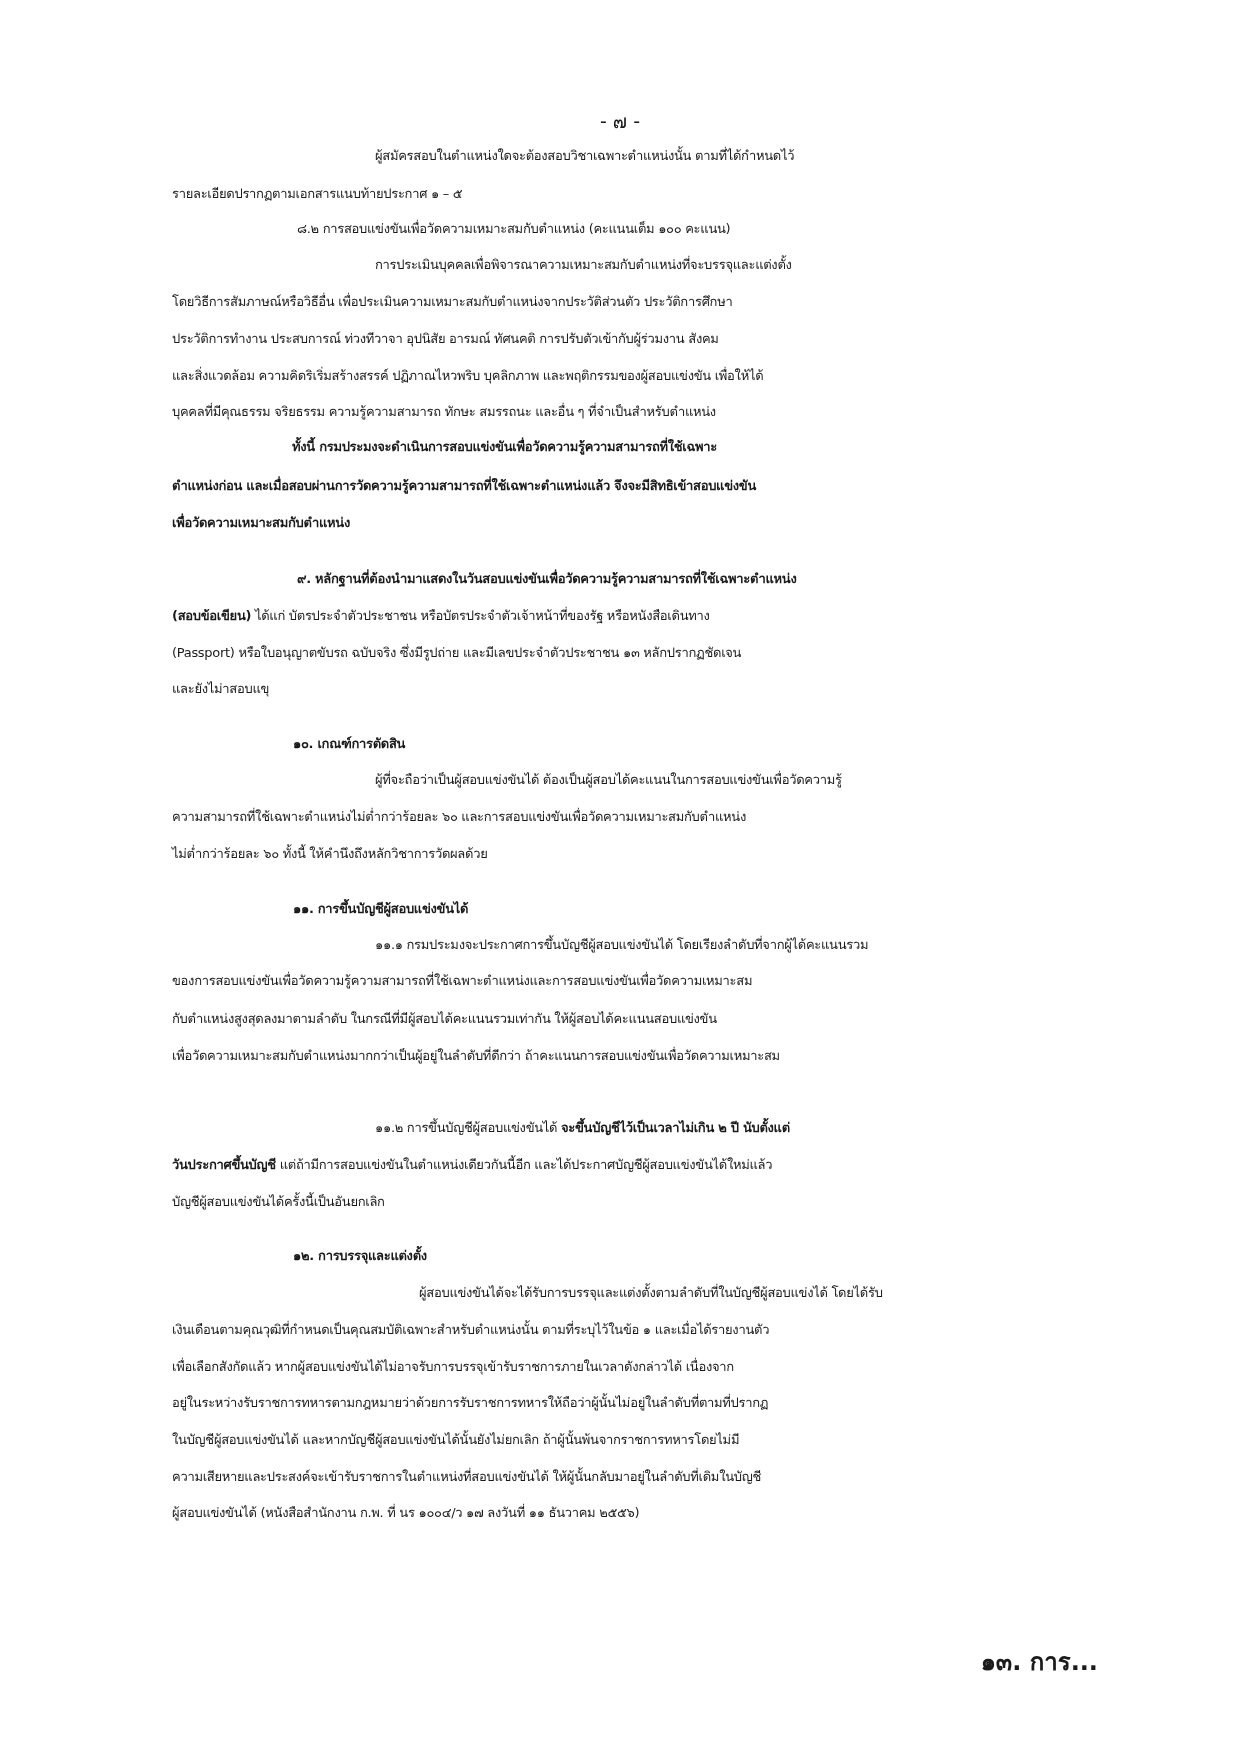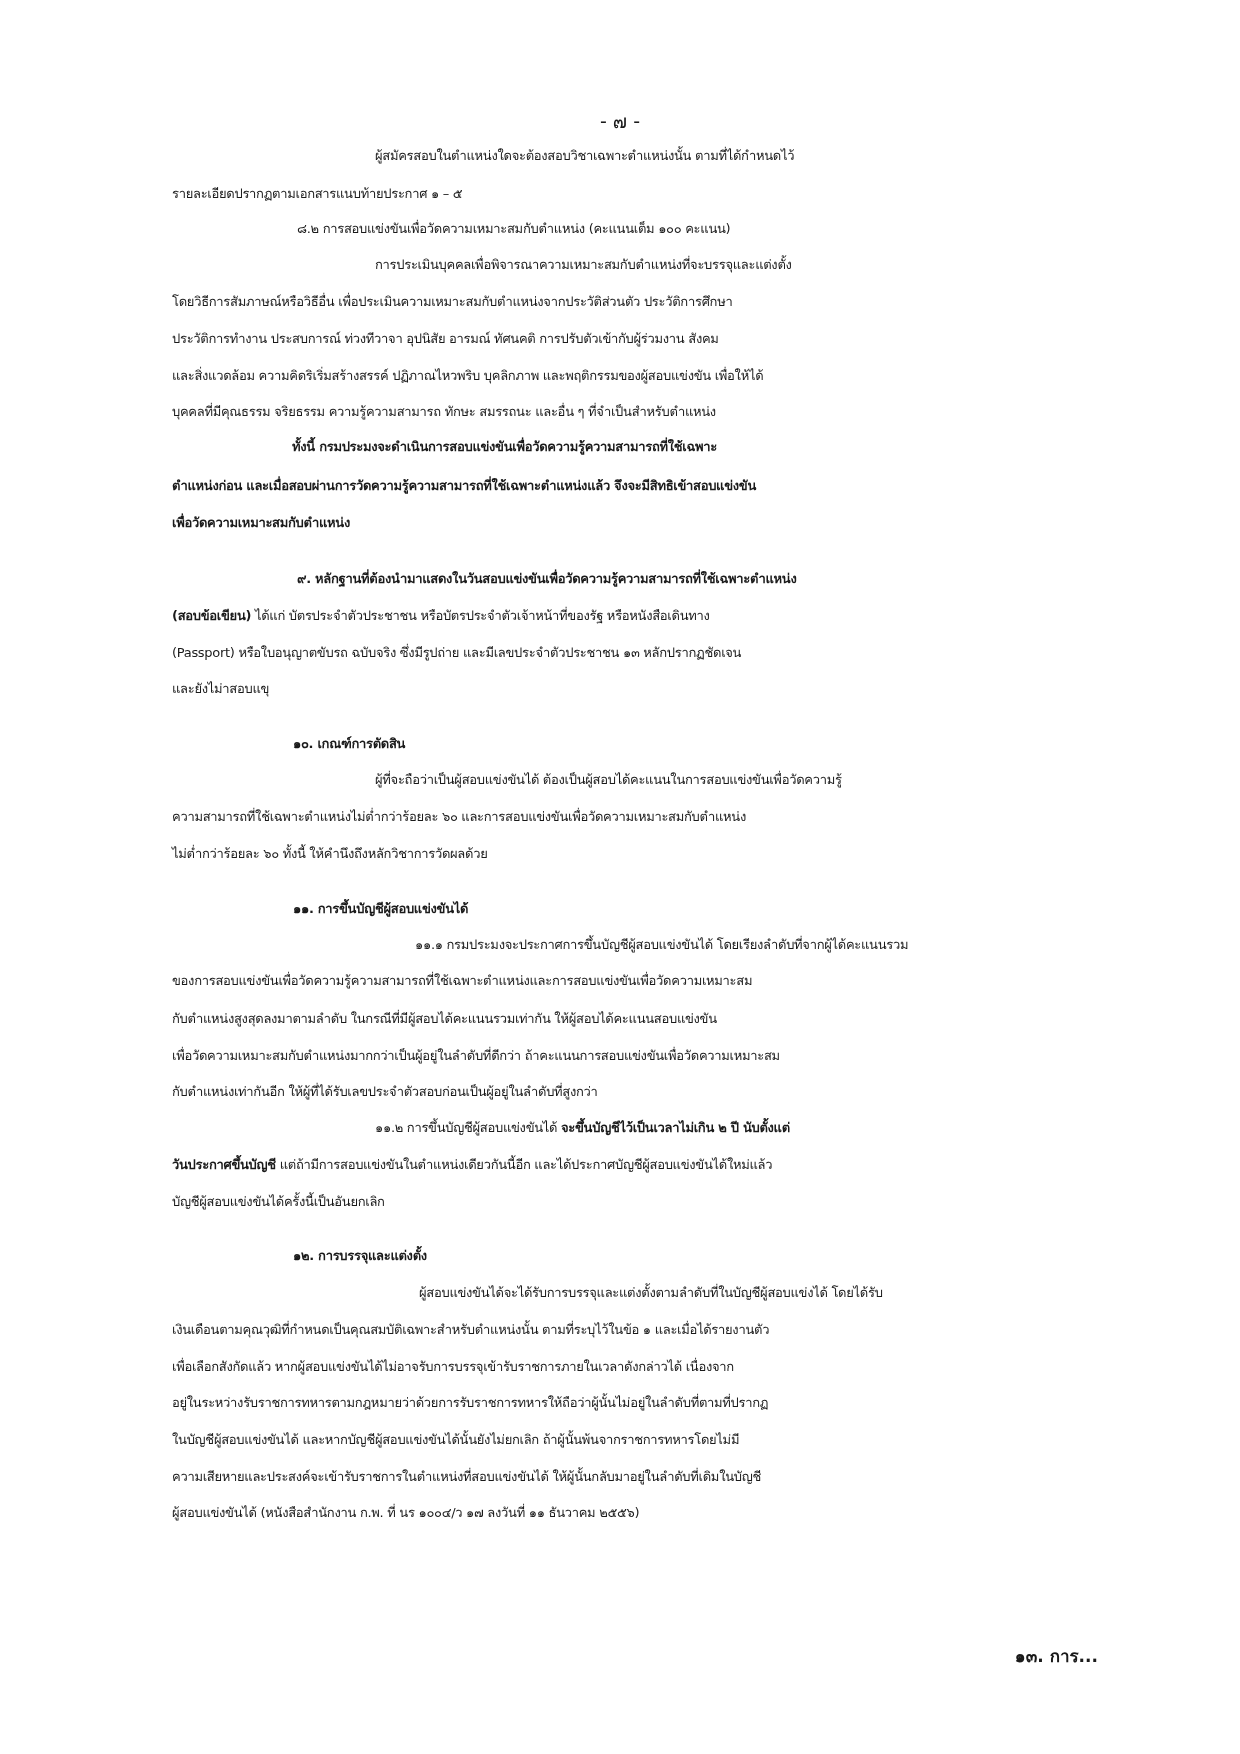--- a/index.html
+++ b/index.html
@@ -2,21 +2,21 @@
 <html><head>
 <meta charset="utf-8">
 <style>
   html, body { margin: 0; padding: 0; background: #ffffff; }
   body { width: 1240px; height: 1754px; position: relative; overflow: hidden;
          font-family: "DejaVu Sans", sans-serif; color: #1a1a1a; }
   .page { position: absolute; left: 0; top: 0; width: 1240px; height: 1754px; background: #fff; }
   .line { position: absolute; white-space: nowrap; font-size: 13px; line-height: 26px; letter-spacing: -0.3px; }
   .b { font-weight: bold; }
   .pn { position: absolute; left: 0; width: 1240px; text-align: center; top: 106px; font-size: 19px; }
-  .footer { position: absolute; right: 142px; top: 1642px; font-size: 17px; font-weight: bold; }
+  .footer { position: absolute; right: 142px; top: 1642px; font-size: 24px; font-weight: bold; }
 </style>
 </head>
 <body>
 
 <div class="page">
   <div class="pn">- ๗ -</div>
 
   <div class="line" style="left:375px;top:143px;">ผู้สมัครสอบในตำแหน่งใดจะต้องสอบวิชาเฉพาะตำแหน่งนั้น ตามที่ได้กำหนดไว้</div>
   <div class="line" style="left:172px;top:181px;">รายละเอียดปรากฏตามเอกสารแนบท้ายประกาศ ๑ – ๕</div>
   <div class="line" style="left:297px;top:216px;">๘.๒ การสอบแข่งขันเพื่อวัดความเหมาะสมกับตำแหน่ง (คะแนนเต็ม ๑๐๐ คะแนน)</div>
@@ -35,25 +35,24 @@
   </div>
   <div class="line" style="left:172px;top:640px;">(Passport) หรือใบอนุญาตขับรถ ฉบับจริง ซึ่งมีรูปถ่าย และมีเลขประจำตัวประชาชน ๑๓ หลักปรากฏชัดเจน</div>
   <div class="line" style="left:172px;top:676px;">และยังไม่าสอบแขุ</div>
 
   <div class="line b" style="left:293px;top:731px;">๑๐. เกณฑ์การตัดสิน</div>
   <div class="line" style="left:375px;top:767px;">ผู้ที่จะถือว่าเป็นผู้สอบแข่งขันได้ ต้องเป็นผู้สอบได้คะแนนในการสอบแข่งขันเพื่อวัดความรู้</div>
   <div class="line" style="left:172px;top:804px;">ความสามารถที่ใช้เฉพาะตำแหน่งไม่ต่ำกว่าร้อยละ ๖๐ และการสอบแข่งขันเพื่อวัดความเหมาะสมกับตำแหน่ง</div>
   <div class="line" style="left:172px;top:841px;">ไม่ต่ำกว่าร้อยละ ๖๐ ทั้งนี้ ให้คำนึงถึงหลักวิชาการวัดผลด้วย</div>
 
   <div class="line b" style="left:293px;top:896px;">๑๑. การขึ้นบัญชีผู้สอบแข่งขันได้</div>
-  <div class="line" style="left:375px;top:932px;margin-left:40px;">๑๑.๑ กรมประมงจะประกาศการขึ้นบัญชีผู้สอบแข่งขันได้ โดยเรียงลำดับที่จากผู้ได้คะแนนรวม</div>
+  <div class="line" style="left:375px;top:932px;">๑๑.๑ กรมประมงจะประกาศการขึ้นบัญชีผู้สอบแข่งขันได้ โดยเรียงลำดับที่จากผู้ได้คะแนนรวม</div>
   <div class="line" style="left:172px;top:969px;font-family:Liberation Mono, monospace;">ของการสอบแข่งขันเพื่อวัดความรู้ความสามารถที่ใช้เฉพาะตำแหน่งและการสอบแข่งขันเพื่อวัดความเหมาะสม</div>
   <div class="line" style="left:172px;top:1006px;">กับตำแหน่งสูงสุดลงมาตามลำดับ ในกรณีที่มีผู้สอบได้คะแนนรวมเท่ากัน ให้ผู้สอบได้คะแนนสอบแข่งขัน</div>
   <div class="line" style="left:172px;top:1043px;">เพื่อวัดความเหมาะสมกับตำแหน่งมากกว่าเป็นผู้อยู่ในลำดับที่ดีกว่า ถ้าคะแนนการสอบแข่งขันเพื่อวัดความเหมาะสม</div>
-  <div class="line" style="left:172px;top:1079px;">กับตำแหน่งเท่ากันอีก ให้ผู้ที่ได้รับเลขประจำตัวสอบก่อนเป็นผู้อยู่ในลำดับที่สูงกว่า</div>
   <div class="line" style="left:375px;top:1115px;">
     <span>๑๑.๒ การขึ้นบัญชีผู้สอบแข่งขันได้ </span><span class="b">จะขึ้นบัญชีไว้เป็นเวลาไม่เกิน ๒ ปี นับตั้งแต่</span>
   </div>
   <div class="line" style="left:172px;top:1152px;">
     <span class="b">วันประกาศขึ้นบัญชี</span><span> แต่ถ้ามีการสอบแข่งขันในตำแหน่งเดียวกันนี้อีก และได้ประกาศบัญชีผู้สอบแข่งขันได้ใหม่แล้ว</span>
   </div>
   <div class="line" style="left:172px;top:1189px;">บัญชีผู้สอบแข่งขันได้ครั้งนี้เป็นอันยกเลิก</div>
 
   <div class="line b" style="left:293px;top:1243px;">๑๒. การบรรจุและแต่งตั้ง</div>
   <div class="line" style="left:375px;top:1280px;margin-left:44px;">ผู้สอบแข่งขันได้จะได้รับการบรรจุและแต่งตั้งตามลำดับที่ในบัญชีผู้สอบแข่งได้ โดยได้รับ</div>

